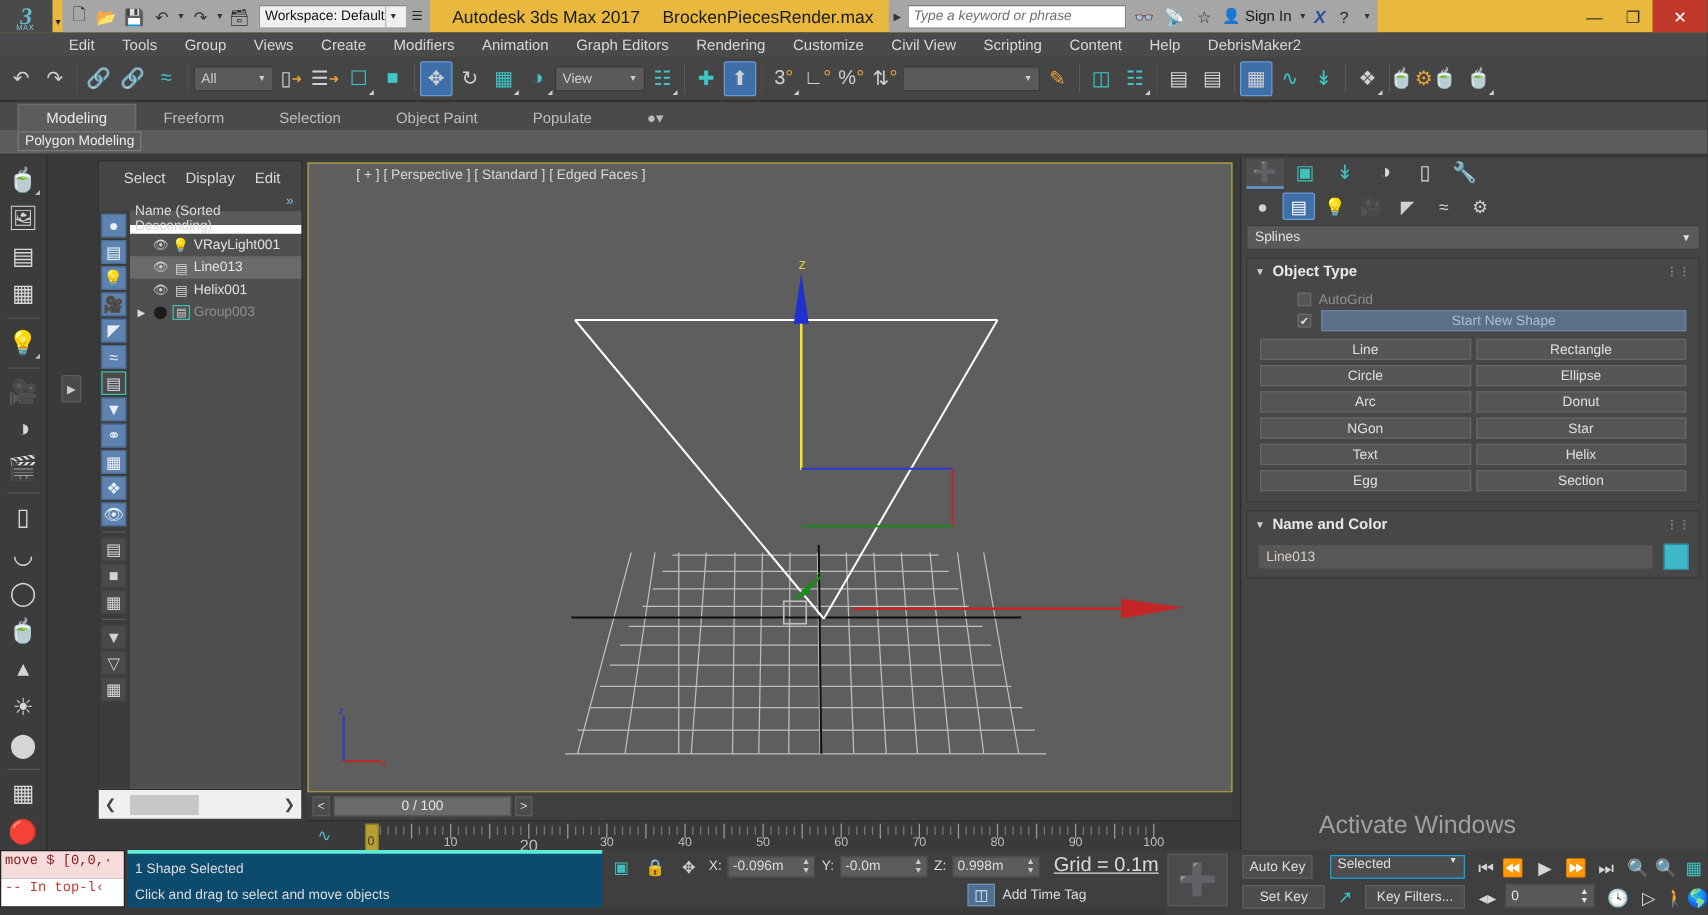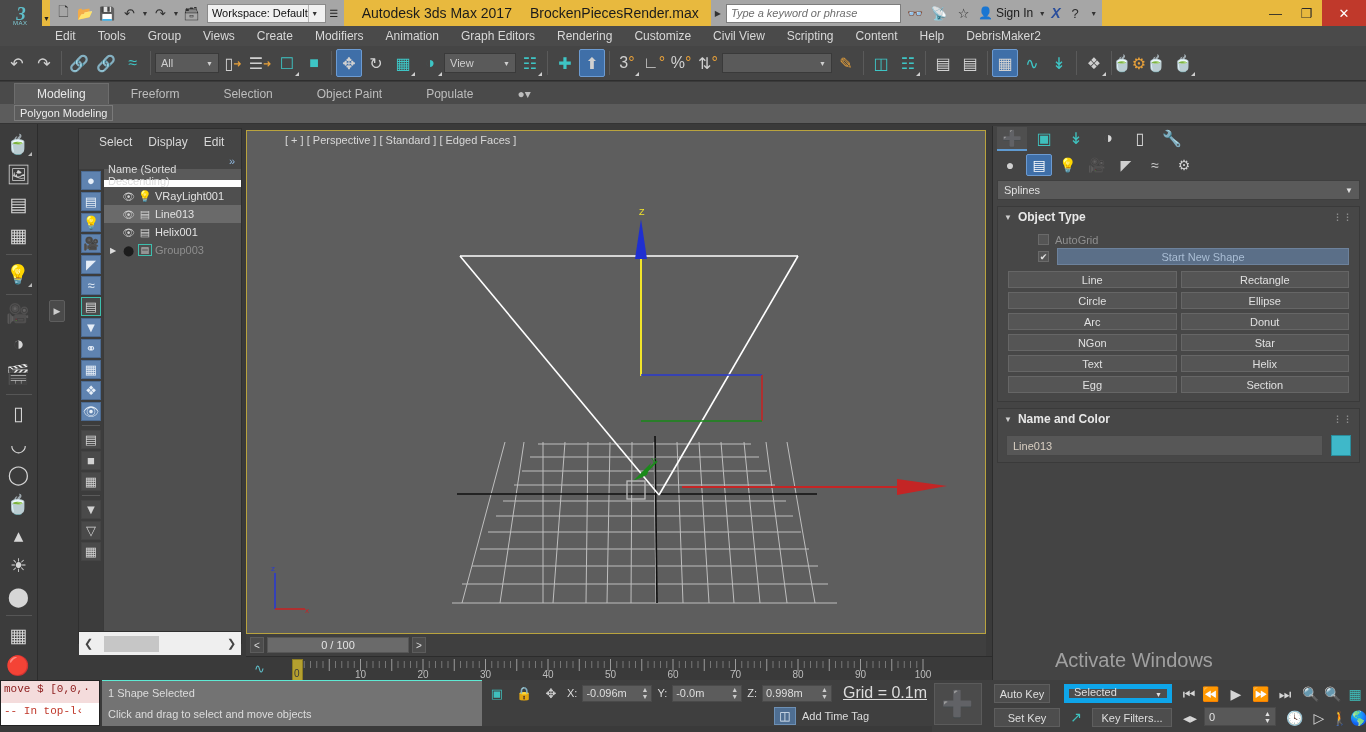--- a/index.html
+++ b/index.html
@@ -142,21 +142,21 @@
      background:#b5a02f; border:1px solid #8d7d22;}
   .tb-keylbl { position:absolute; left:48px; top:11px; font-size:10px; color:#3a3a3a;}
 
   
   .mini-listener { position:absolute; left:0; top:680px; width:100px; height:46px;
      border:1px solid #222; display:flex; flex-direction:column;}
   .ml-row { flex:1; background:#f4dcdc; color:#8b1a1a; font-family:"Liberation Mono", monospace;
      font-size:11px; padding:2px 3px; overflow:hidden; white-space:nowrap;}
   .ml-row.second { background:#ffffff; color:#c0392b;}
   .statusarea { position:absolute; left:102px; top:680px; width:380px; height:46px;
-     background:#737373; border-top:1px solid #5eead4;}
+     background:#0c4a6e; border-top:3px solid #5eead4;}
   .st-line1 { font-size:11px; color:#dcdcdc; padding:6px 0 0 6px;}
   .st-line2 { font-size:11px; color:#dcdcdc; padding:9px 0 0 6px;}
   .coordbar { position:absolute; left:482px; top:680px; width:450px; height:46px;
      background:#3f3f3f;}
   .cb-row { display:flex; align-items:center; height:26px; padding-left:4px; gap:5px;}
   .cb-ic { width:22px; height:20px; display:flex; align-items:center; justify-content:center;
      font-size:13px; color:#cfcfcf;}
   .cb-lab { font-size:11px; color:#dcdcdc;}
   .cb-fld { width:70px; height:17px; background:#5c5c5c; border:1px solid #4a4a4a;
      display:flex; align-items:center; padding:0 3px; font-size:11px; color:#dedede;}
@@ -167,22 +167,22 @@
      display:flex; align-items:center; justify-content:center; font-size:12px; color:#dfeaf5;}
 
   
   .animbar { position:absolute; left:932px; top:680px; width:434px; height:52px;
      background:#3f3f3f;}
   .ab-plus { position:absolute; left:2px; top:3px; width:48px; height:42px; background:#4b4b4b;
      border:1px solid #5b5b5b; display:flex; align-items:center; justify-content:center;
      font-size:26px; color:#dcdcdc;}
   .ab-btn { height:19px; background:#4d4d4d; border:1px solid #5e5e5e; color:#dfdfdf;
      font-size:11px; display:flex; align-items:center; justify-content:center;}
-  .ab-combo { height:19px; background:#4d4d4d; border:5px solid #0ea5e9; color:#dfdfdf;
-     font-size:11px; display:flex; align-items:flex-end; padding:0 5px;}
+  .ab-combo { height:19px; background:#4d4d4d; border:1px solid #0ea5e9; color:#dfdfdf;
+     font-size:11px; display:flex; align-items:flex-start; padding:0 5px;}
   .ab-ic { display:flex; align-items:center; justify-content:center; color:#d6d6d6;
      font-size:14px; position:relative;}
   .ab-fld { height:19px; background:#585858; border:1px solid #4a4a4a; color:#e2e2e2;
      font-size:11px; display:flex; align-items:center; padding:0 4px;}
   .teal { color:#3fc0bd; }
 
   
   .cmdpanel { position:absolute; left:992px; top:126px; width:374px; height:554px;
      background:#444444; border-left:1px solid #2c2c2c;}
   .cp-tabs { height:26px; display:flex; align-items:center; padding-left:4px; gap:2px;}
@@ -674,21 +674,21 @@
             <line x1="664.5" y1="4" x2="664.5" y2="11" stroke="#777"></line>
             <line x1="670.75" y1="4" x2="670.75" y2="11" stroke="#777"></line>
             <line x1="677" y1="2" x2="677" y2="14" stroke="#9a9a9a"></line>
           </g>
       </g>
     </svg>
     <div class="tb-key"></div>
     <div class="tb-keylbl">0</div>
     <div id="tickLabels" style="position:absolute;left:0;top:9px;width:1120px;height:16px;">
         <div style="position:absolute;left:104.5px;top:3px;width:20px;text-align:center;font-size:10px;color:#bdbdbd;font-family:'Liberation Sans',sans-serif;">10</div>
-        <div style="position:absolute;left:167px;top:3px;width:20px;text-align:center;font-size:10px;color:#bdbdbd;font-family:'Liberation Sans',sans-serif;">20</div>
+        <div style="position:absolute;left:167px;top:3px;width:20px;text-align:center;font-size:13px;color:#bdbdbd;font-family:'Liberation Sans',sans-serif;">20</div>
         <div style="position:absolute;left:229.5px;top:3px;width:20px;text-align:center;font-size:10px;color:#bdbdbd;font-family:'Liberation Sans',sans-serif;">30</div>
         <div style="position:absolute;left:292px;top:3px;width:20px;text-align:center;font-size:10px;color:#bdbdbd;font-family:'Liberation Sans',sans-serif;">40</div>
         <div style="position:absolute;left:354.5px;top:3px;width:20px;text-align:center;font-size:10px;color:#bdbdbd;font-family:'Liberation Sans',sans-serif;">50</div>
         <div style="position:absolute;left:417px;top:3px;width:20px;text-align:center;font-size:10px;color:#bdbdbd;font-family:'Liberation Sans',sans-serif;">60</div>
         <div style="position:absolute;left:479.5px;top:3px;width:20px;text-align:center;font-size:10px;color:#bdbdbd;font-family:'Liberation Sans',sans-serif;">70</div>
         <div style="position:absolute;left:542px;top:3px;width:20px;text-align:center;font-size:10px;color:#bdbdbd;font-family:'Liberation Sans',sans-serif;">80</div>
         <div style="position:absolute;left:604.5px;top:3px;width:20px;text-align:center;font-size:10px;color:#bdbdbd;font-family:'Liberation Sans',sans-serif;">90</div>
         <div style="position:absolute;left:667px;top:3px;width:20px;text-align:center;font-size:10px;color:#bdbdbd;font-family:'Liberation Sans',sans-serif;">100</div>
       </div>
   </div>

